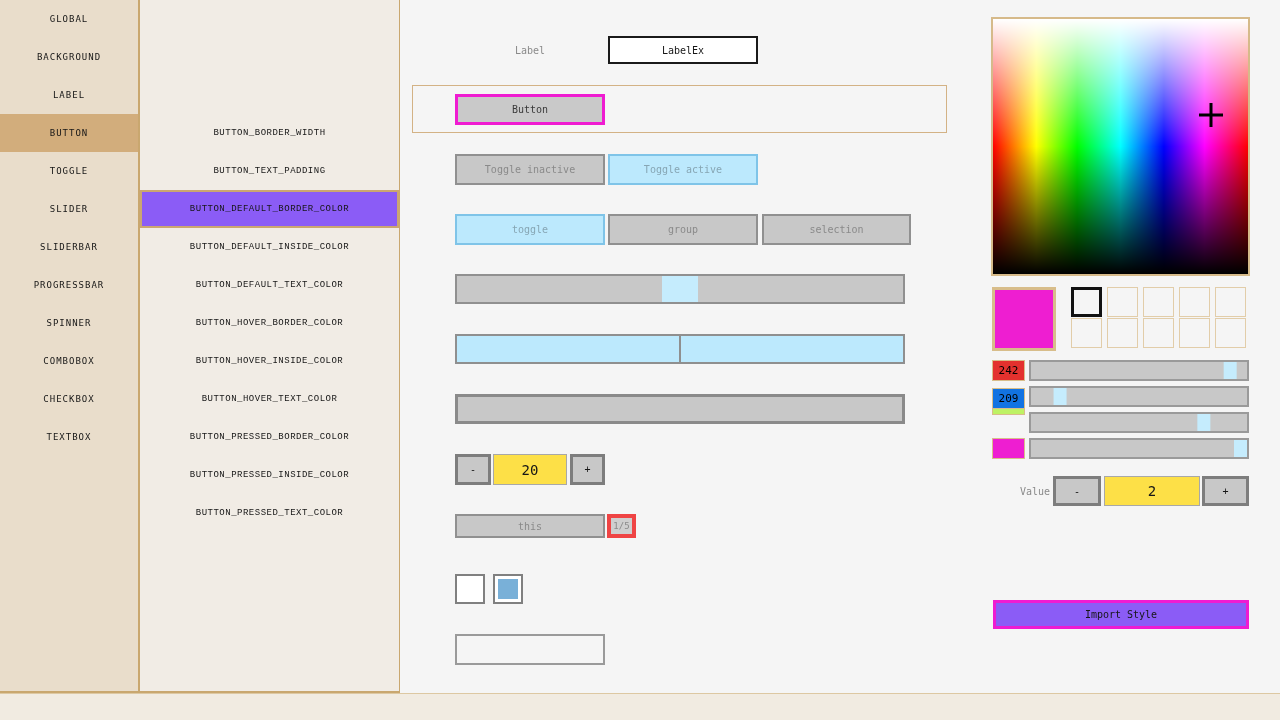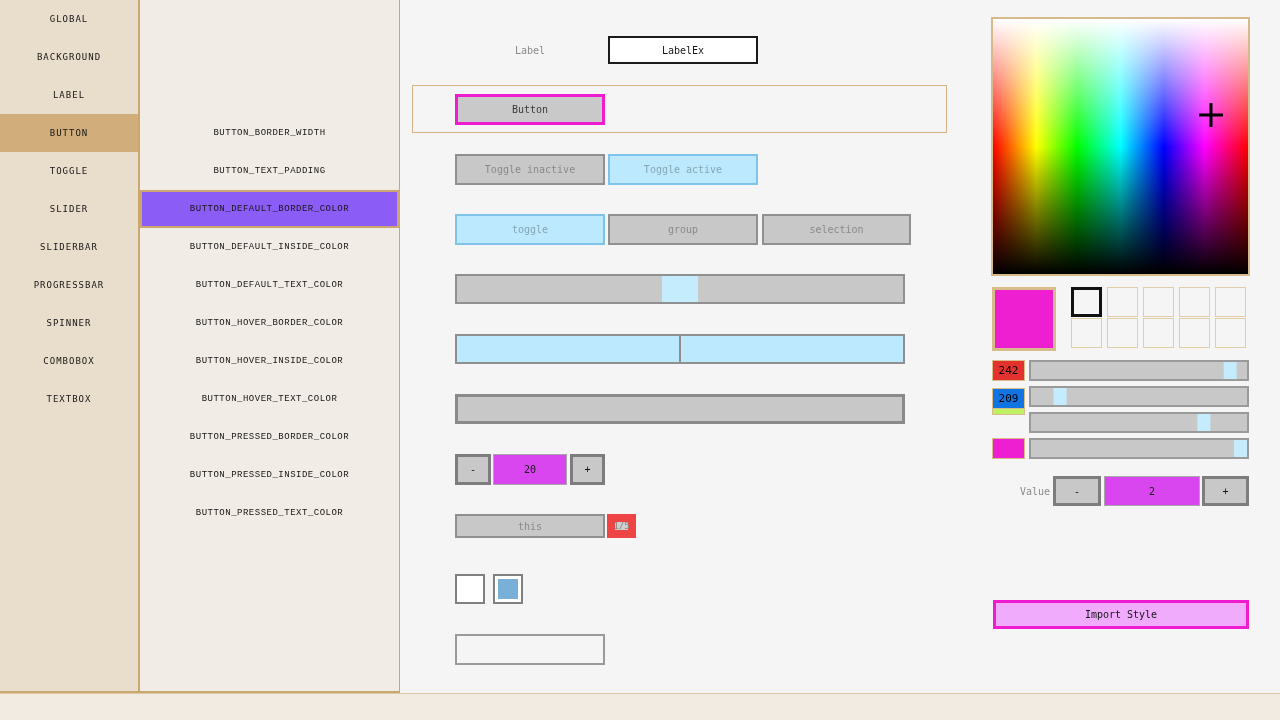--- a/index.html
+++ b/index.html
@@ -38,24 +38,24 @@
   .slider { position:absolute; left:55px; top:274px; width:450px; height:30px;
             background:#c8c8c8; border:2px solid #909090; cursor:pointer; }
   .slider .thumb { position:absolute; top:0; height:100%; width:36px; background:#c5ecfd; }
   .sliderbar { position:absolute; left:55px; top:334px; width:450px; height:30px;
                background:#bce9fd; border:2px solid #8f8f8f; cursor:pointer; }
   .sliderbar .divider { position:absolute; top:0; height:100%; width:2px; background:#8f8f8f; }
   .progressbar { position:absolute; left:55px; top:394px; width:450px; height:30px;
                  background:#c8c8c8; border:3px solid #8a8a8a; }
   .spin-btn { position:absolute; height:31px; background:#c8c8c8; border:3px solid #7d7d7d;
               display:flex; align-items:center; justify-content:center; font-size:10px; color:#161616; cursor:pointer; }
-  .spin-val { position:absolute; height:31px; background:#d946ef; border:1px solid #a8a8a8;
-              display:flex; align-items:center; justify-content:center; font-size:10px; color:#161616; cursor:pointer; }
+  .spin-val { position:absolute; height:31px; background:#fde047; border:1px solid #a8a8a8;
+              display:flex; align-items:center; justify-content:center; font-size:14px; color:#161616; cursor:pointer; }
   .combo-badge { position:absolute; left:207px; top:514px; width:29px; height:24px;
-                 background:#cfcfcf; border:8px solid #ef4444; display:flex; align-items:center;
+                 background:#cfcfcf; border:4px solid #ef4444; display:flex; align-items:center;
                  justify-content:center; font-size:9px; color:#8a8a8a; }
   .checkbox { position:absolute; top:574px; width:30px; height:30px; background:#fff;
               border:2px solid #808080; cursor:pointer; }
   .checkbox .mark { position:absolute; left:3px; top:3px; width:20px; height:20px; background:#79b0d8; }
   .textbox { position:absolute; left:55px; top:634px; width:150px; height:31px;
              background:#f5f5f5; border:2px solid #9a9a9a; cursor:text; }
 
   
   .rightpanel { position:absolute; left:960px; top:0; width:320px; height:693px; }
   .picker { position:absolute; left:31px; top:17px; width:259px; height:259px;
@@ -69,41 +69,42 @@
   .current-swatch { position:absolute; left:32px; top:287px; width:64px; height:64px; border:3px solid #d8bd8a; }
   .mini-swatch { position:absolute; width:31px; height:30px; background:#f5f5f5; border:1px solid #e2cda9; cursor:pointer; }
   .mini-swatch.sel { border:3px solid #111; }
   .chan-swatch { position:absolute; left:32px; width:33px; height:21px; border:1px solid #d8bd8a;
                  display:flex; align-items:center; justify-content:center; font-size:11px; color:#000; }
   .chan-track { position:absolute; left:69px; width:220px; height:21px; background:#c8c8c8;
                 border:2px solid #9a9a9a; cursor:pointer; }
   .chan-thumb { position:absolute; top:0; height:100%; width:13px; background:#c5ecfd; }
   .value-label { position:absolute; left:30px; top:476px; width:60px; height:30px;
                  display:flex; align-items:center; justify-content:flex-end; color:#8a8a8a; font-size:10px; }
-  .style-btn { position:absolute; left:33px; width:256px; height:29px; background:#f0abfc;
+  .style-btn { position:absolute; left:33px; width:256px; height:29px; background:#8b5cf6;
                border:3px solid #ef1bd1; display:flex; align-items:center; justify-content:center;
                font-size:10px; color:#161616; cursor:pointer; }
 
   .bottomstrip { position:absolute; left:0; top:693px; width:1280px; height:27px;
                  background:#f1ebe1; border-top:1px solid #ddc8a2; }
 </style>
 </head>
 <body>
 
 <div class="sidebar">
   <div class="side-item">GLOBAL</div>
   <div class="side-item">BACKGROUND</div>
   <div class="side-item">LABEL</div>
   <div class="side-item selected">BUTTON</div>
   <div class="side-item">TOGGLE</div>
   <div class="side-item">SLIDER</div>
   <div class="side-item">SLIDERBAR</div>
   <div class="side-item">PROGRESSBAR</div>
   <div class="side-item">SPINNER</div>
   <div class="side-item">COMBOBOX</div>
+  <div class="side-item">CHECKBOX</div>
   <div class="side-item">TEXTBOX</div>
 </div>
 
 <div class="col2">
   <div class="prop-list">
     <div class="prop-item">BUTTON_BORDER_WIDTH</div>
     <div class="prop-item">BUTTON_TEXT_PADDING</div>
     <div class="prop-item selected">BUTTON_DEFAULT_BORDER_COLOR</div>
     <div class="prop-item">BUTTON_DEFAULT_INSIDE_COLOR</div>
     <div class="prop-item">BUTTON_DEFAULT_TEXT_COLOR</div>

